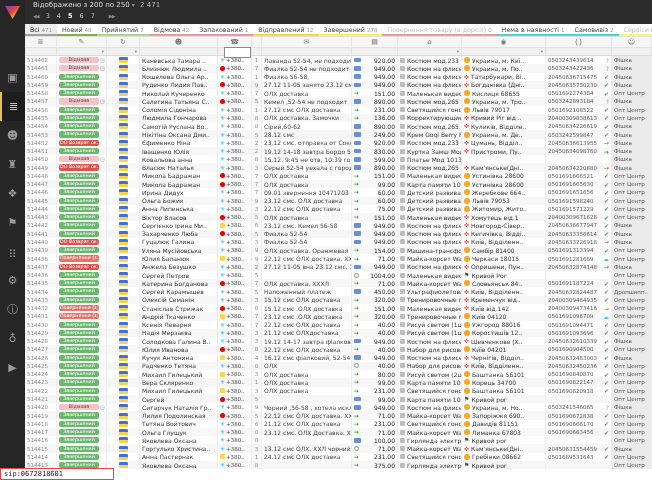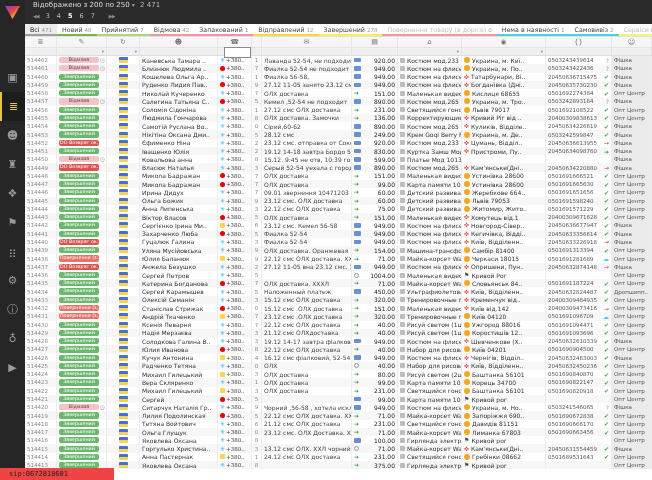--- a/index.html
+++ b/index.html
@@ -91,21 +91,21 @@
   .car-pickup{color:#444;font-size:6px}
 
   .ttn-num{color:#555;font-size:5.5px;flex:1}
   .tst{font-size:6px;margin-left:1px;flex:0 0 auto}
   .tst-ok,.tst-grn{color:#43a047}.tst-q{color:#9e9e9e}.tst-ret{color:#e53935}.tst-cloud{color:#4fc3f7}
 
   .c-mgr{background:#ebebeb;color:#555;font-size:5.5px}
 
   
   .sipbar{position:absolute;left:0;bottom:0;width:114px;height:12px;background:#fff;
-    border:6px solid #ef4444;z-index:9;display:flex;align-items:center;padding-left:3px;
+    border:1px solid #ef4444;z-index:9;display:flex;align-items:center;padding-left:3px;
     font-family:"DejaVu Sans Mono",monospace;font-size:7px;color:#222}
 </style>
 </head>
 <body>
 
 <div class="stage">
 
   <div class="sidebar">
     <div class="logo">
       <svg width="15" height="13" viewBox="0 0 15 13">

